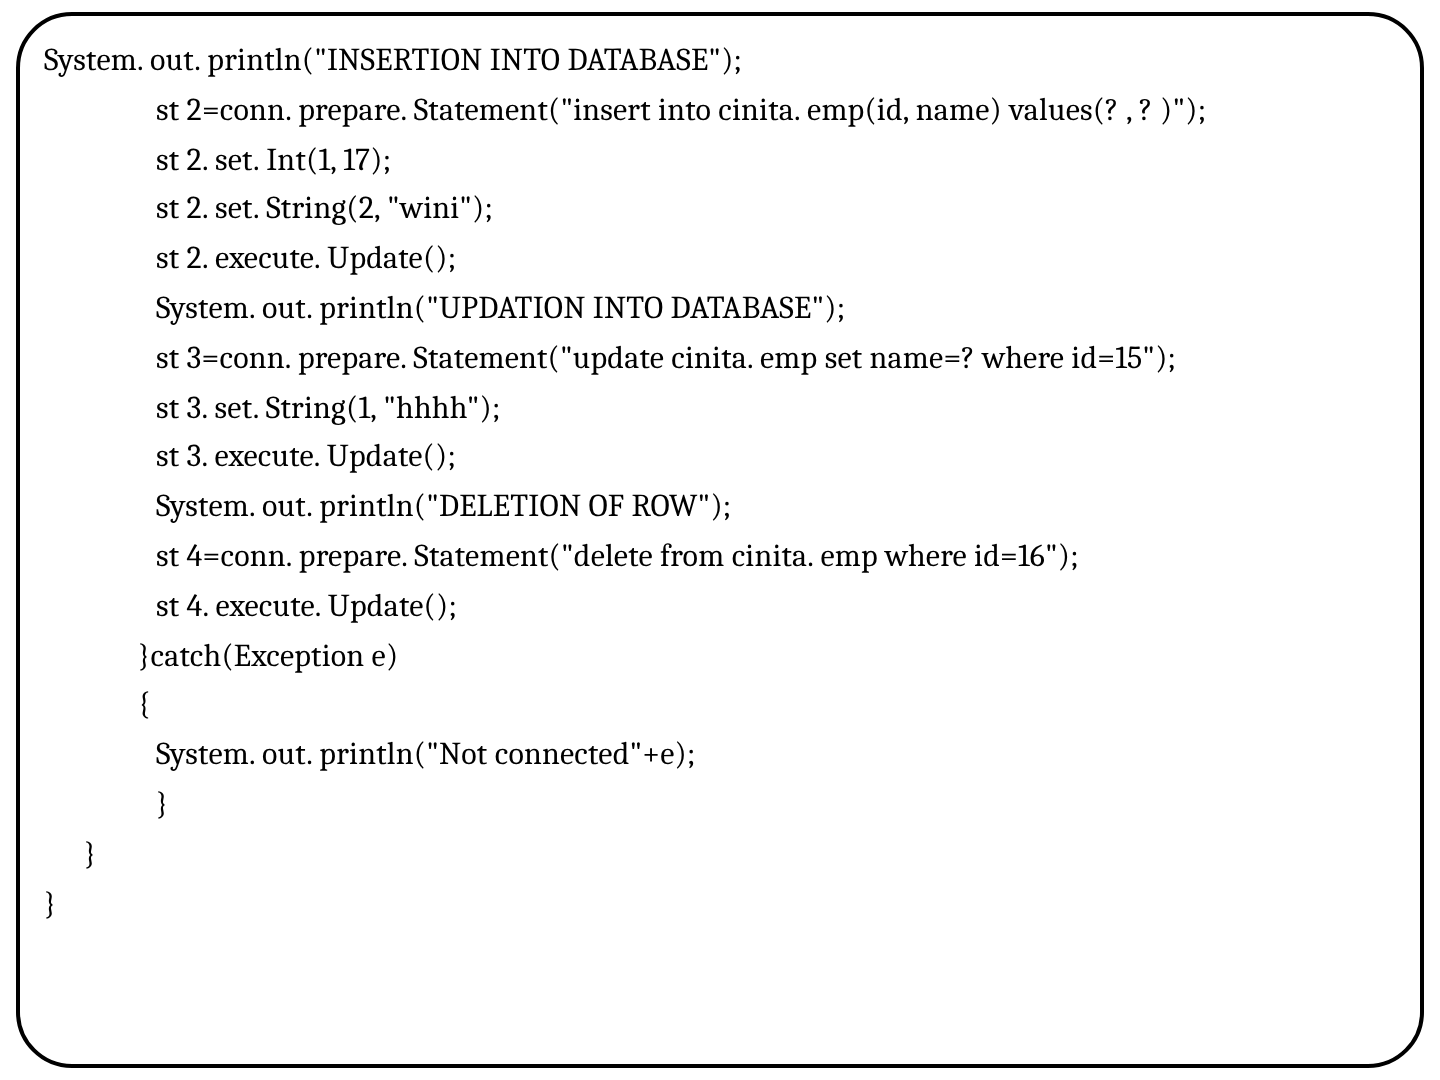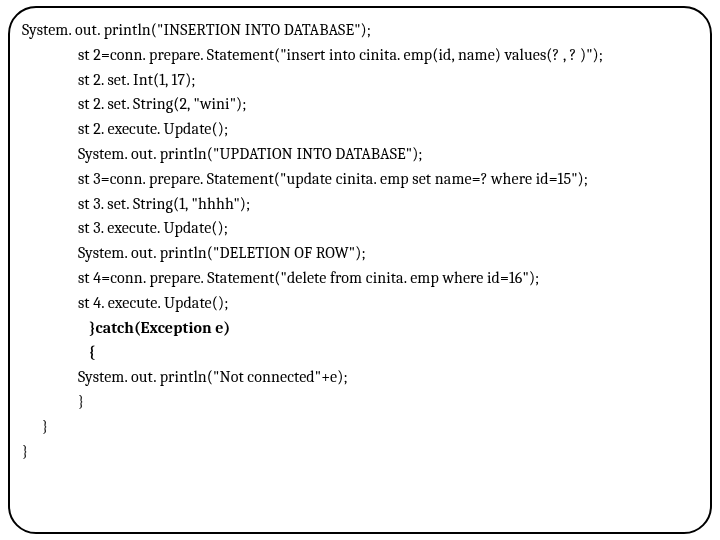--- a/index.html
+++ b/index.html
@@ -23,21 +23,21 @@
     padding: 10px 14px 10px 12px;
   }
   .code {
     white-space: pre;
     line-height: 1.55;
     font-family: Cambria, Georgia, "Times New Roman", serif;
     letter-spacing: 0.1px;
   }
   .l0 { margin-left: 0; }
   .l1 { margin-left: 56px; }
-  .l2 { margin-left: 67px; font-weight: bold; }
+  .l2 { margin-left: 47px; }
   .l3 { margin-left: 20px; }
 </style>
 </head>
 <body>
 
 <div class="frame">
   <div class="code" id="code-block"><div class="l0">System. out. println("INSERTION INTO DATABASE");</div><div class="l1">st 2=conn. prepare. Statement("insert into cinita. emp(id, name) values(? , ? )");</div><div class="l1">st 2. set. Int(1, 17);</div><div class="l1">st 2. set. String(2, "wini");</div><div class="l1">st 2. execute. Update();</div><div class="l1">System. out. println("UPDATION INTO DATABASE");</div><div class="l1">st 3=conn. prepare. Statement("update cinita. emp set name=? where id=15");</div><div class="l1">st 3. set. String(1, "hhhh");</div><div class="l1">st 3. execute. Update();</div><div class="l1">System. out. println("DELETION OF ROW");</div><div class="l1">st 4=conn. prepare. Statement("delete from cinita. emp where id=16");</div><div class="l1">st 4. execute. Update();</div><div class="l2">}catch(Exception e)</div><div class="l2">{</div><div class="l1">System. out. println("Not connected"+e);</div><div class="l1">}</div><div class="l3">}</div><div class="l0">}</div></div>
 </div>
 
 </body></html>

